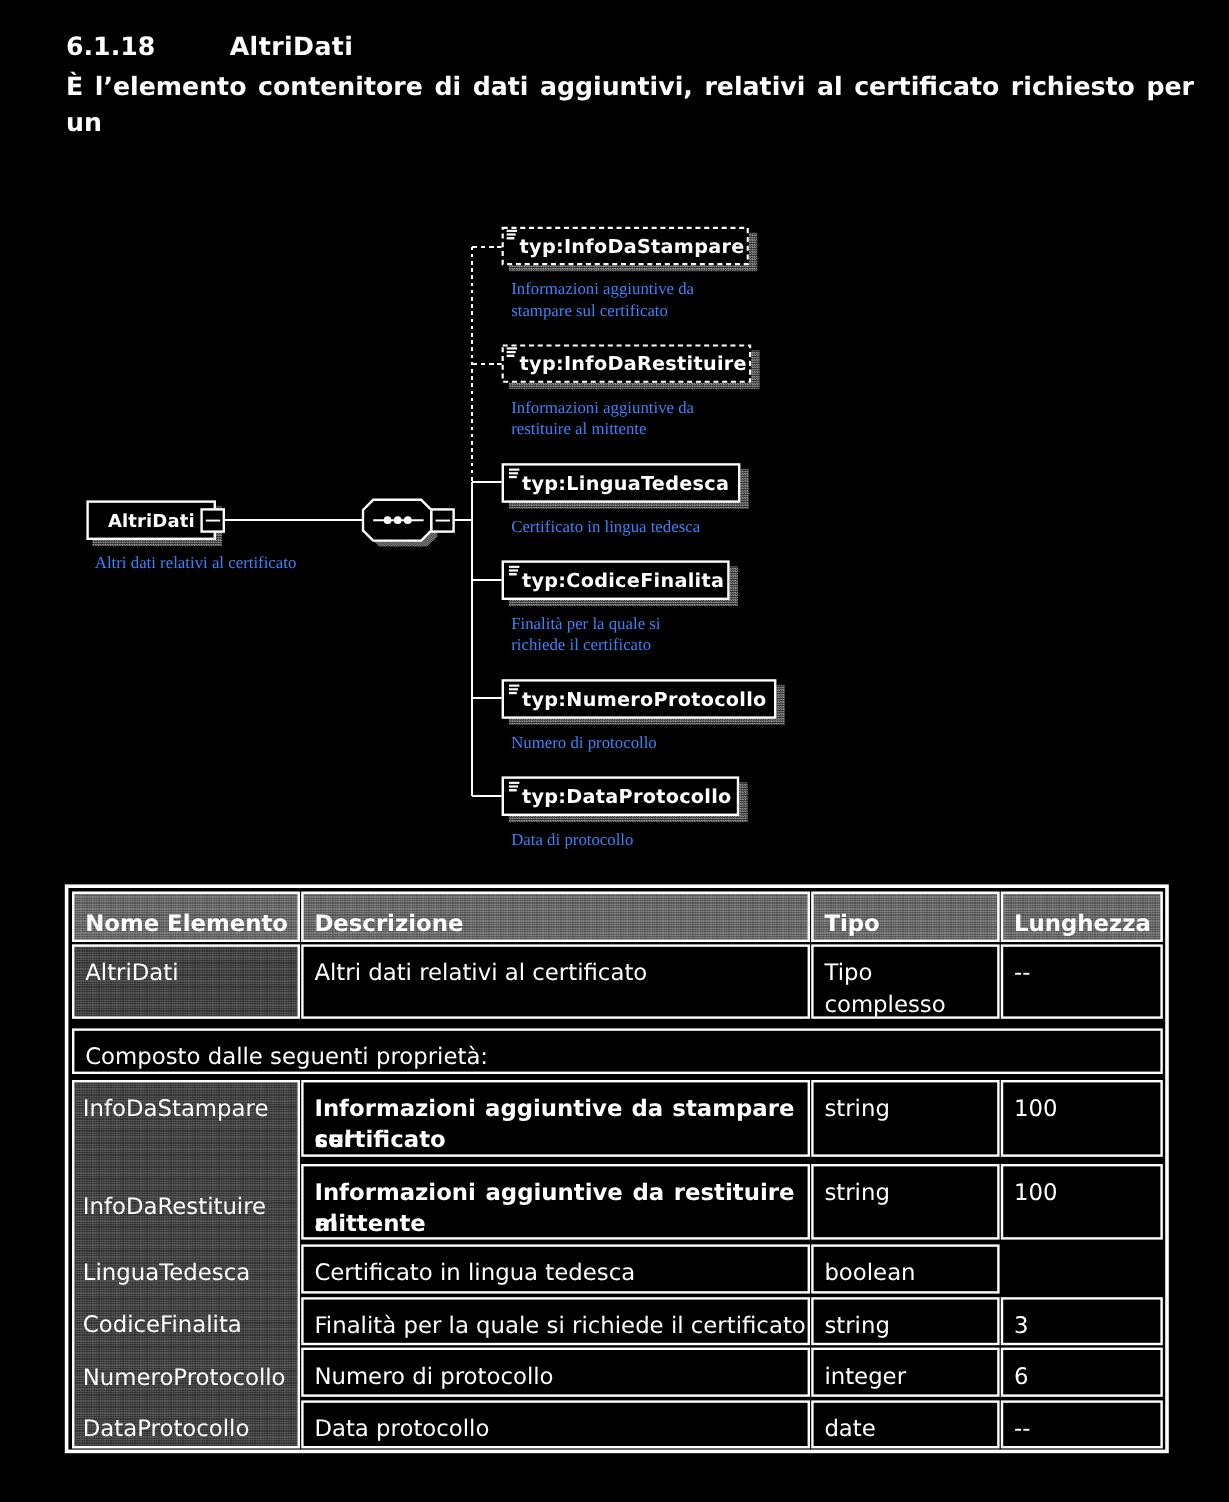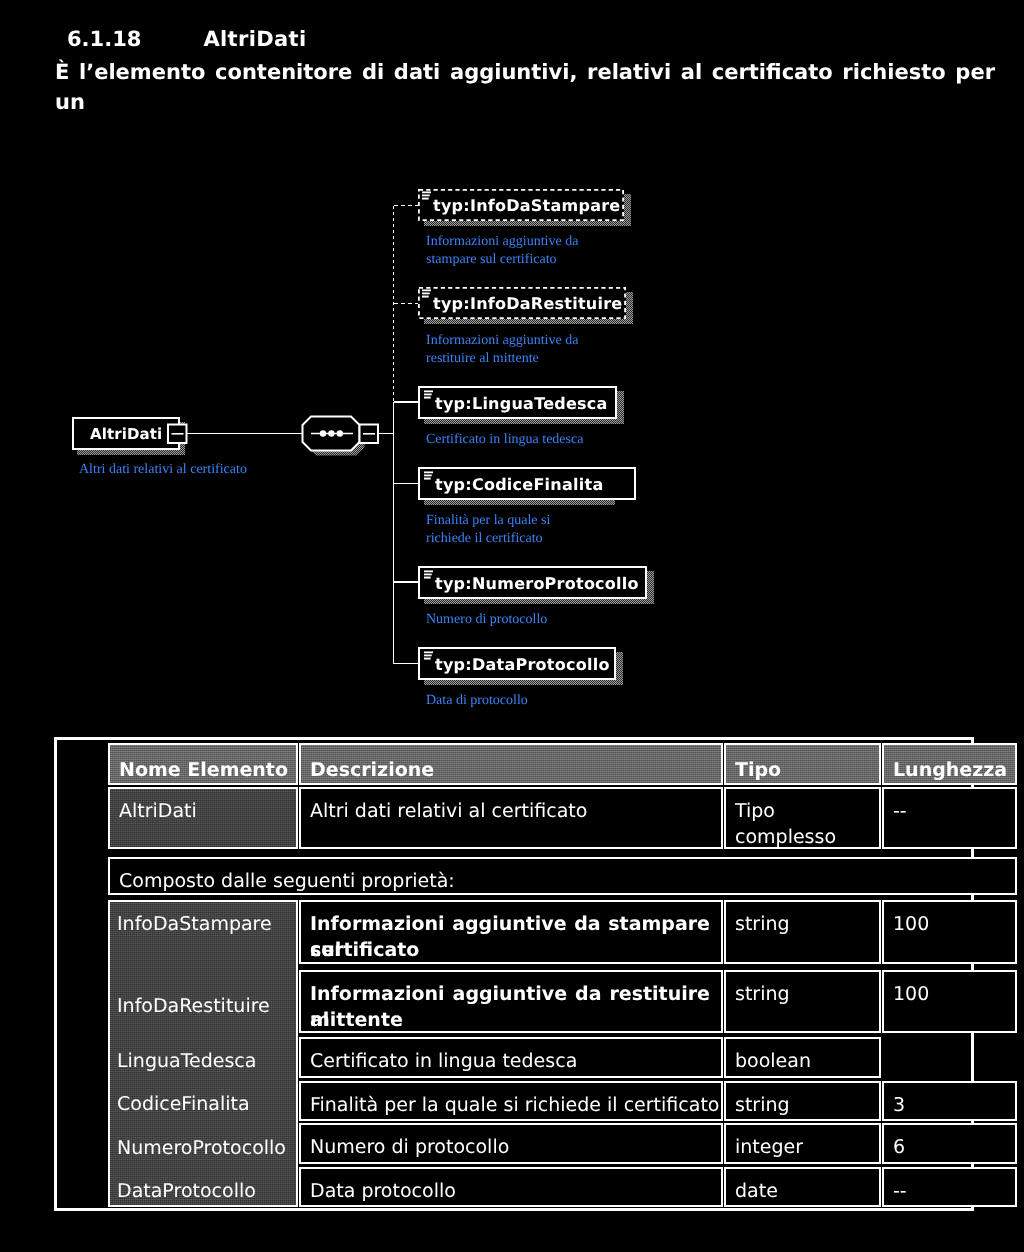--- a/index.html
+++ b/index.html
@@ -1,19 +1,19 @@
 <!DOCTYPE html>
 <html><head>
 <meta charset="utf-8">
 <style>
   html,body{margin:0;padding:0;background:#000;}
   body{width:1024px;height:1252px;overflow:hidden;font-family:"DejaVu Sans",sans-serif;color:#fff;-webkit-font-smoothing:antialiased;}
   *{-webkit-font-smoothing:antialiased;text-rendering:geometricPrecision;}
   #page{position:relative;width:1024px;height:1252px;background:#000;}
-  .heading{position:absolute;left:55px;top:27px;font-weight:bold;font-size:21px;line-height:24px;margin-left:12px;}
+  .heading{position:absolute;left:55px;top:27px;font-weight:bold;font-size:21px;line-height:24px;}
   .heading .gap{display:inline-block;width:62px;}
   .intro{position:absolute;left:55px;top:57px;width:940px;font-size:21px;line-height:30px;}
   .intro .l1{display:block;text-align:justify;height:30px;font-weight:bold;}
   .intro .l1::after{content:"";display:inline-block;width:100%;height:0;}
   .intro .l2{display:block;height:30px;}
 
   
   #diagram{position:absolute;left:0;top:0;width:1024px;height:730px;}
   .dbox{z-index:3;}
   #dsvg{position:absolute;left:0;top:0;z-index:1;}
@@ -24,21 +24,21 @@
   .dashrect{position:absolute;left:0;top:0;overflow:visible;pointer-events:none;}
   .dbox .lbl{position:absolute;left:15px;top:50%;transform:translateY(-50%);font-size:16px;font-weight:bold;color:#fff;white-space:nowrap;letter-spacing:.25px;}
   .dshadow{position:absolute;background:#000;
     background-image:repeating-conic-gradient(#9b9b9b 0% 25%, #2a2a2a 0% 50%);
     background-size:2px 2px;}
   .dnote{position:absolute;font-size:14px;line-height:17.5px;color:#3b82f6;white-space:pre;font-family:Liberation Serif, serif;}
   .eqicon{position:absolute;left:4px;top:2px;width:9px;height:9px;z-index:2;}
 
   
   #tbl{position:absolute;left:54px;top:737px;width:920px;height:474px;border:3px solid #fff;box-sizing:border-box;background:#000;}
-  #tblin{position:absolute;left:3px;top:3px;width:908px;height:397px;margin-left:48px;}
+  #tblin{position:absolute;left:3px;top:3px;width:908px;height:397px;}
   .cell{position:absolute;border:2px solid #fff;box-sizing:border-box;background:#000;}
   .cell .txt{position:absolute;left:9px;right:11px;top:9px;font-size:19px;line-height:26px;color:#fff;}
   .hdr{background:#767676;font-weight:bold;
     background-image:repeating-linear-gradient(0deg,rgba(0,0,0,.20) 0 1px,rgba(255,255,255,.05) 1px 2px),
                      repeating-linear-gradient(90deg,rgba(0,0,0,.12) 0 1px,rgba(255,255,255,.04) 1px 2px);}
   .hdr .txt{top:12px;white-space:nowrap;}
   .gry{background:#474747;
     background-image:repeating-linear-gradient(0deg,rgba(0,0,0,.20) 0 1px,rgba(255,255,255,.05) 1px 2px),
                      repeating-linear-gradient(90deg,rgba(0,0,0,.12) 0 1px,rgba(255,255,255,.04) 1px 2px);}
   .just .txt{text-align:justify;font-weight:bold;}
@@ -139,21 +139,21 @@
       <svg class="eqicon" viewBox="0 0 10 9">
           <rect x="0" y="0" width="10" height="2" fill="#fff"></rect>
           <rect x="0" y="3.4" width="8.6" height="2" fill="#fff"></rect>
           <rect x="0" y="6.8" width="7.4" height="2.2" fill="#fff"></rect>
         </svg>
       <span class="lbl">typ:LinguaTedesca</span>
     </div>
     <div class="dnote" style="left:426px;top:431px;">Certificato in lingua tedesca</div>
 
     <div class="dshadow" style="left:424px;top:472px;width:191px;height:33px;"></div>
-    <div class="dbox solid" style="left:418px;top:467px;width:218px;height:33px;padding-left:20px;">
+    <div class="dbox solid" style="left:418px;top:467px;width:190px;height:33px;padding-left:20px;">
       <svg class="eqicon" viewBox="0 0 10 9">
           <rect x="0" y="0" width="10" height="2" fill="#fff"></rect>
           <rect x="0" y="3.4" width="8.6" height="2" fill="#fff"></rect>
           <rect x="0" y="6.8" width="7.4" height="2.2" fill="#fff"></rect>
         </svg>
       <span class="lbl">typ:CodiceFinalita</span>
     </div>
     <div class="dnote" style="left:426px;top:512px;"><span>Finalità per la quale si</span><br><span>richiede il certificato</span></div>
 
     <div class="dshadow" style="left:424px;top:571px;width:230px;height:33px;"></div>

